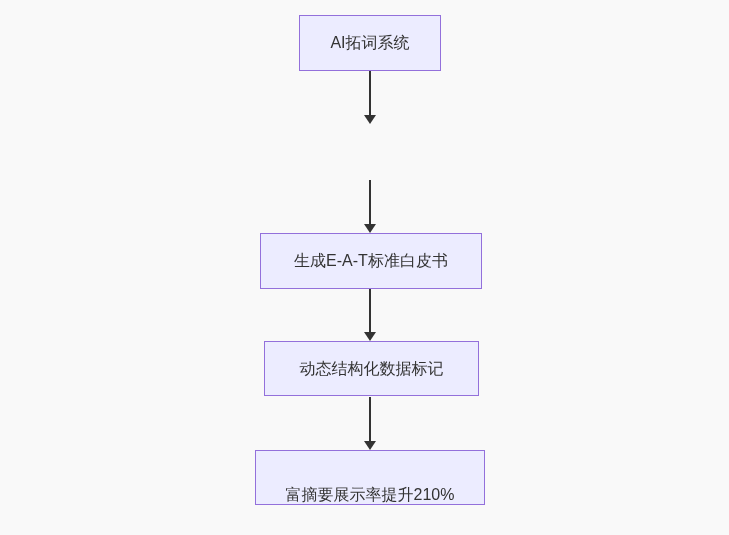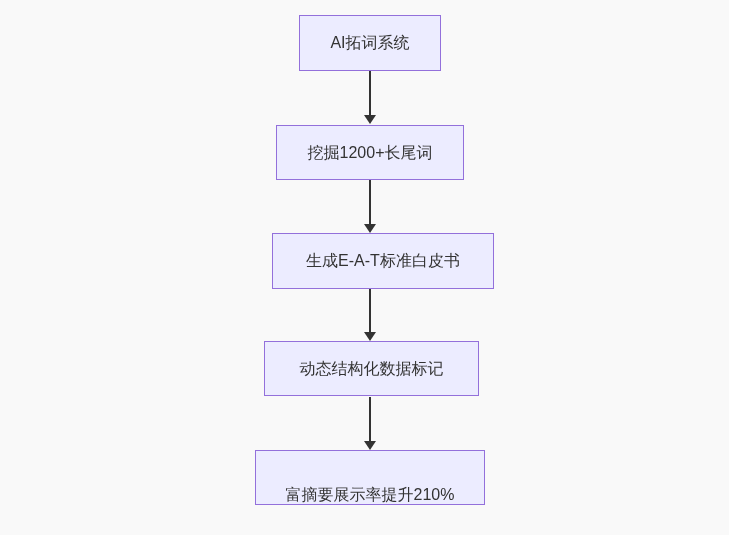--- a/index.html
+++ b/index.html
@@ -25,21 +25,21 @@
     display: flex;
     align-items: center;
     justify-content: center;
     font-size: 16px;
     line-height: 1.2;
     text-align: center;
     white-space: nowrap;
   }
   .n1 { left: 299px; top: 15px;  width: 142px; height: 56px; }
   .n2 { left: 276px; top: 125px; width: 188px; height: 55px; }
-  .n3 { left: 272px; top: 233px; width: 222px; height: 56px; }
+  .n3 { left: 260px; top: 233px; width: 222px; height: 56px; }
   .n4 { left: 264px; top: 341px; width: 215px; height: 55px; }
   .n5 { left: 255px; top: 450px; width: 230px; height: 55px; align-items: flex-end; }
 
   .edge {
     position: absolute;
     left: 364px;       
     width: 12px;
   }
   .e1 { top: 71px;  height: 53px; }
   .e2 { top: 180px; height: 53px; }
@@ -74,23 +74,20 @@
 
   <div class="node n1">
     <span>AI拓词系统</span>
   </div>
 
   <div class="edge e1">
     <div class="edge-line"></div>
     <div class="edge-head"></div>
   </div>
 
-  <div class="node n2">
-    <span>挖掘1200+长尾词</span>
-  </div>
 
   <div class="edge e2">
     <div class="edge-line"></div>
     <div class="edge-head"></div>
   </div>
 
   <div class="node n3">
     <span>生成E-A-T标准白皮书</span>
   </div>
 

